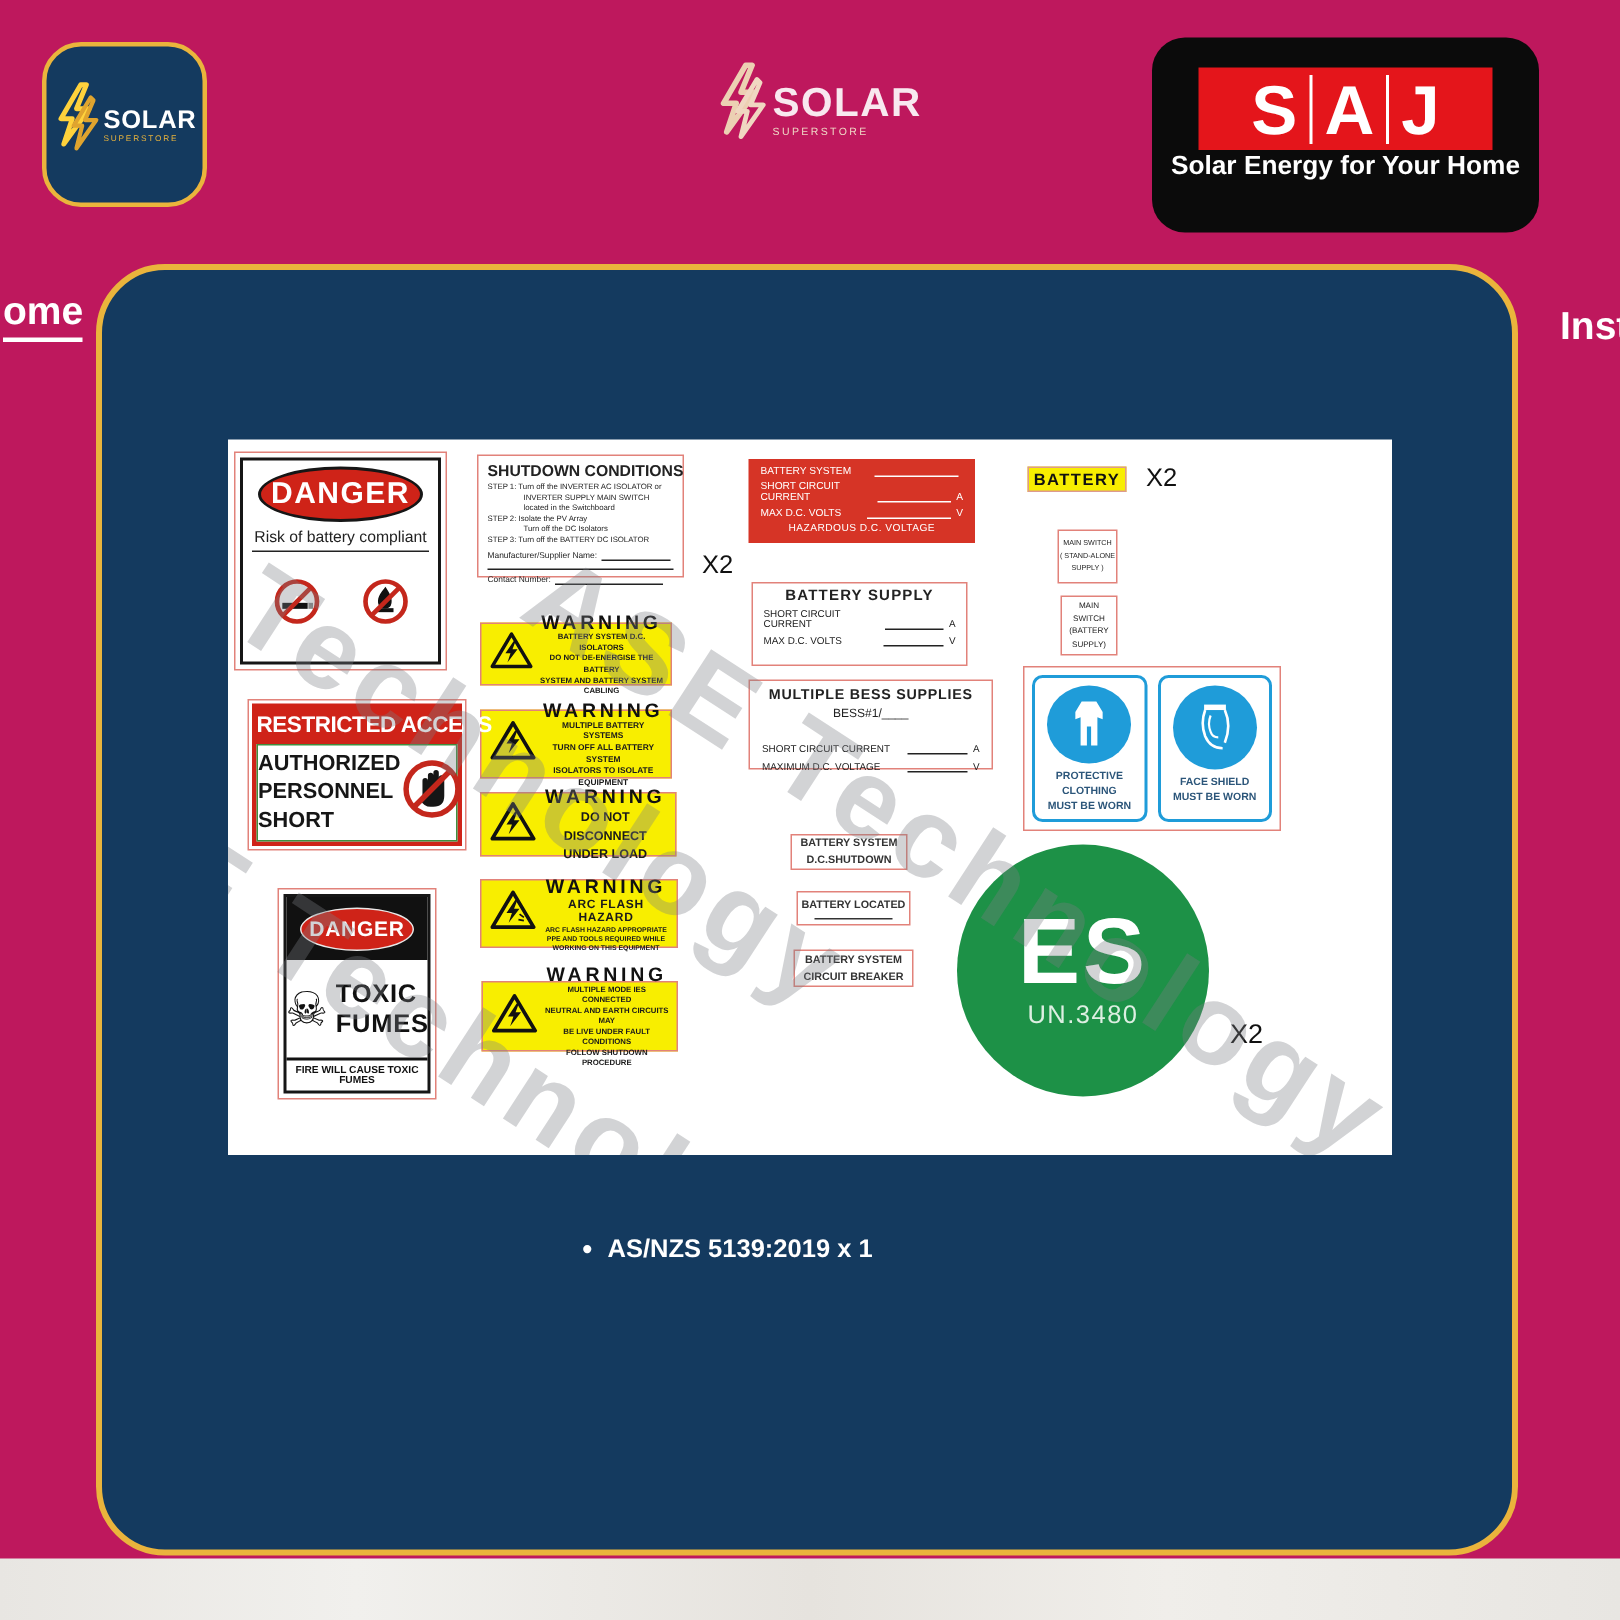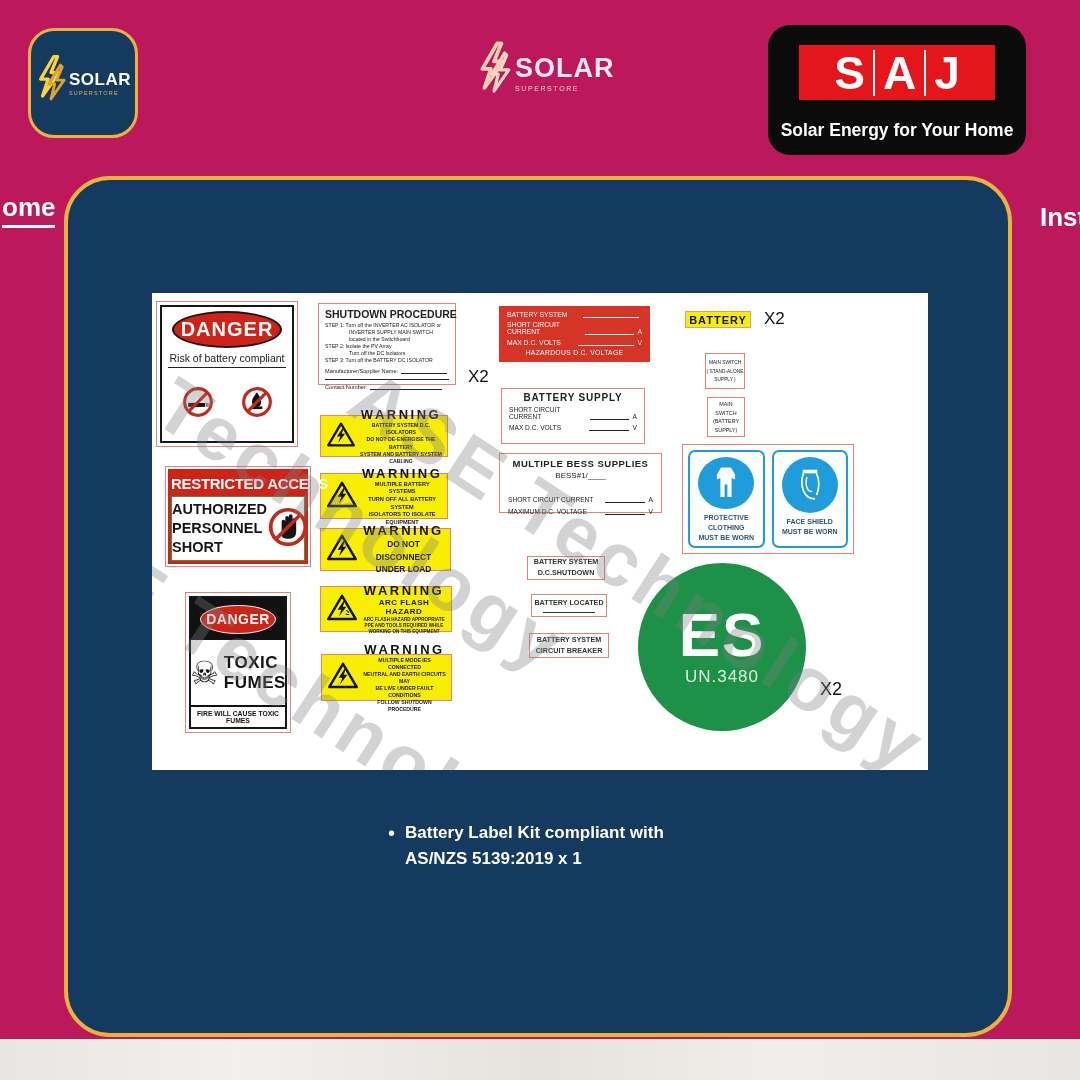--- a/index.html
+++ b/index.html
@@ -26,21 +26,21 @@
   #ghost{left:476px;top:40px;display:flex;align-items:center;gap:3px;opacity:.9}
   #ghost .gname{color:#fff;font-size:27px;font-weight:800;letter-spacing:1px;line-height:1}
   #ghost .gsub{color:#f3e9cf;font-size:7px;letter-spacing:1.6px;margin-top:3px}
 
   
   #saj{left:768px;top:25px;width:258px;height:130px;background:#0b0b0b;border-radius:22px;
     display:flex;flex-direction:column;align-items:center;padding-top:20px}
   #saj .redbox{width:196px;height:55px;background:#e4151b;display:flex;align-items:center;justify-content:center}
   #saj .sletter{color:#fff;font-size:46px;font-weight:900;line-height:1;padding:0 8px}
   #saj .sletter + .sletter{border-left:2.5px solid #fff}
-  #saj .tag{color:#fff;font-size:17.5px;font-weight:700;margin-top:20px}
+  #saj .tag{color:#fff;font-size:17.5px;font-weight:700;margin-top:0}
 
   
   #card{left:64px;top:176px;width:948px;height:861px;background:#143a5f;border:4px solid #eab43c;border-radius:46px}
   #title{left:110px;top:196px;color:#fff;font-size:36px;font-weight:800;letter-spacing:1px;
     border-bottom:4px solid #fff;padding-bottom:5px}
 
   
   #panel{left:152px;top:293px;width:776px;height:477px;background:#fff;overflow:hidden}
   #panel .lb{position:absolute;box-sizing:border-box}
   .redline{border:1px solid #e2827a;background:#fff}
@@ -238,21 +238,21 @@
               <rect x="12" y="23" width="12" height="3" fill="#111"></rect>
               <circle cx="18" cy="18" r="15" fill="none" stroke="#c4271c" stroke-width="3.5"></circle>
               <line x1="7" y1="29" x2="29" y2="7" stroke="#c4271c" stroke-width="3.5"></line>
             </svg>
           </span>
         </div>
       </div>
     </div>
 
     <div id="shutdown" class="lb redline">
-      <div class="shTitle">SHUTDOWN PROCEDURE</div>
+      <div class="shTitle">SHUTDOWN CONDITIONS</div>
       <div class="shLine">STEP 1: Turn off the INVERTER AC ISOLATOR or</div>
       <div class="shLine ind">INVERTER SUPPLY MAIN SWITCH</div>
       <div class="shLine ind">located in the Switchboard</div>
       <div class="shLine">STEP 2: Isolate the PV Array</div>
       <div class="shLine ind">Turn off the DC Isolators</div>
       <div class="shLine">STEP 3: Turn off the BATTERY DC ISOLATOR</div>
       <div class="shField">
           <span>Manufacturer/Supplier Name:</span>
           <span class="shBlank"></span>
         </div>
@@ -483,18 +483,17 @@
       <div class="esText">ES</div>
       <div class="esUn">UN.3480</div>
     </div>
     <div id="qtyEs" class="qty">X2</div>
 
   </div>
 
   <div id="note" class="abs">
     <span class="noteBullet">•</span>
     <span class="noteLines">
-      <div>Battery Label Kit  compliant with</div>
       <div>AS/NZS 5139:2019 x 1</div>
     </span>
   </div>
 
 </div>
 
 </body></html>

